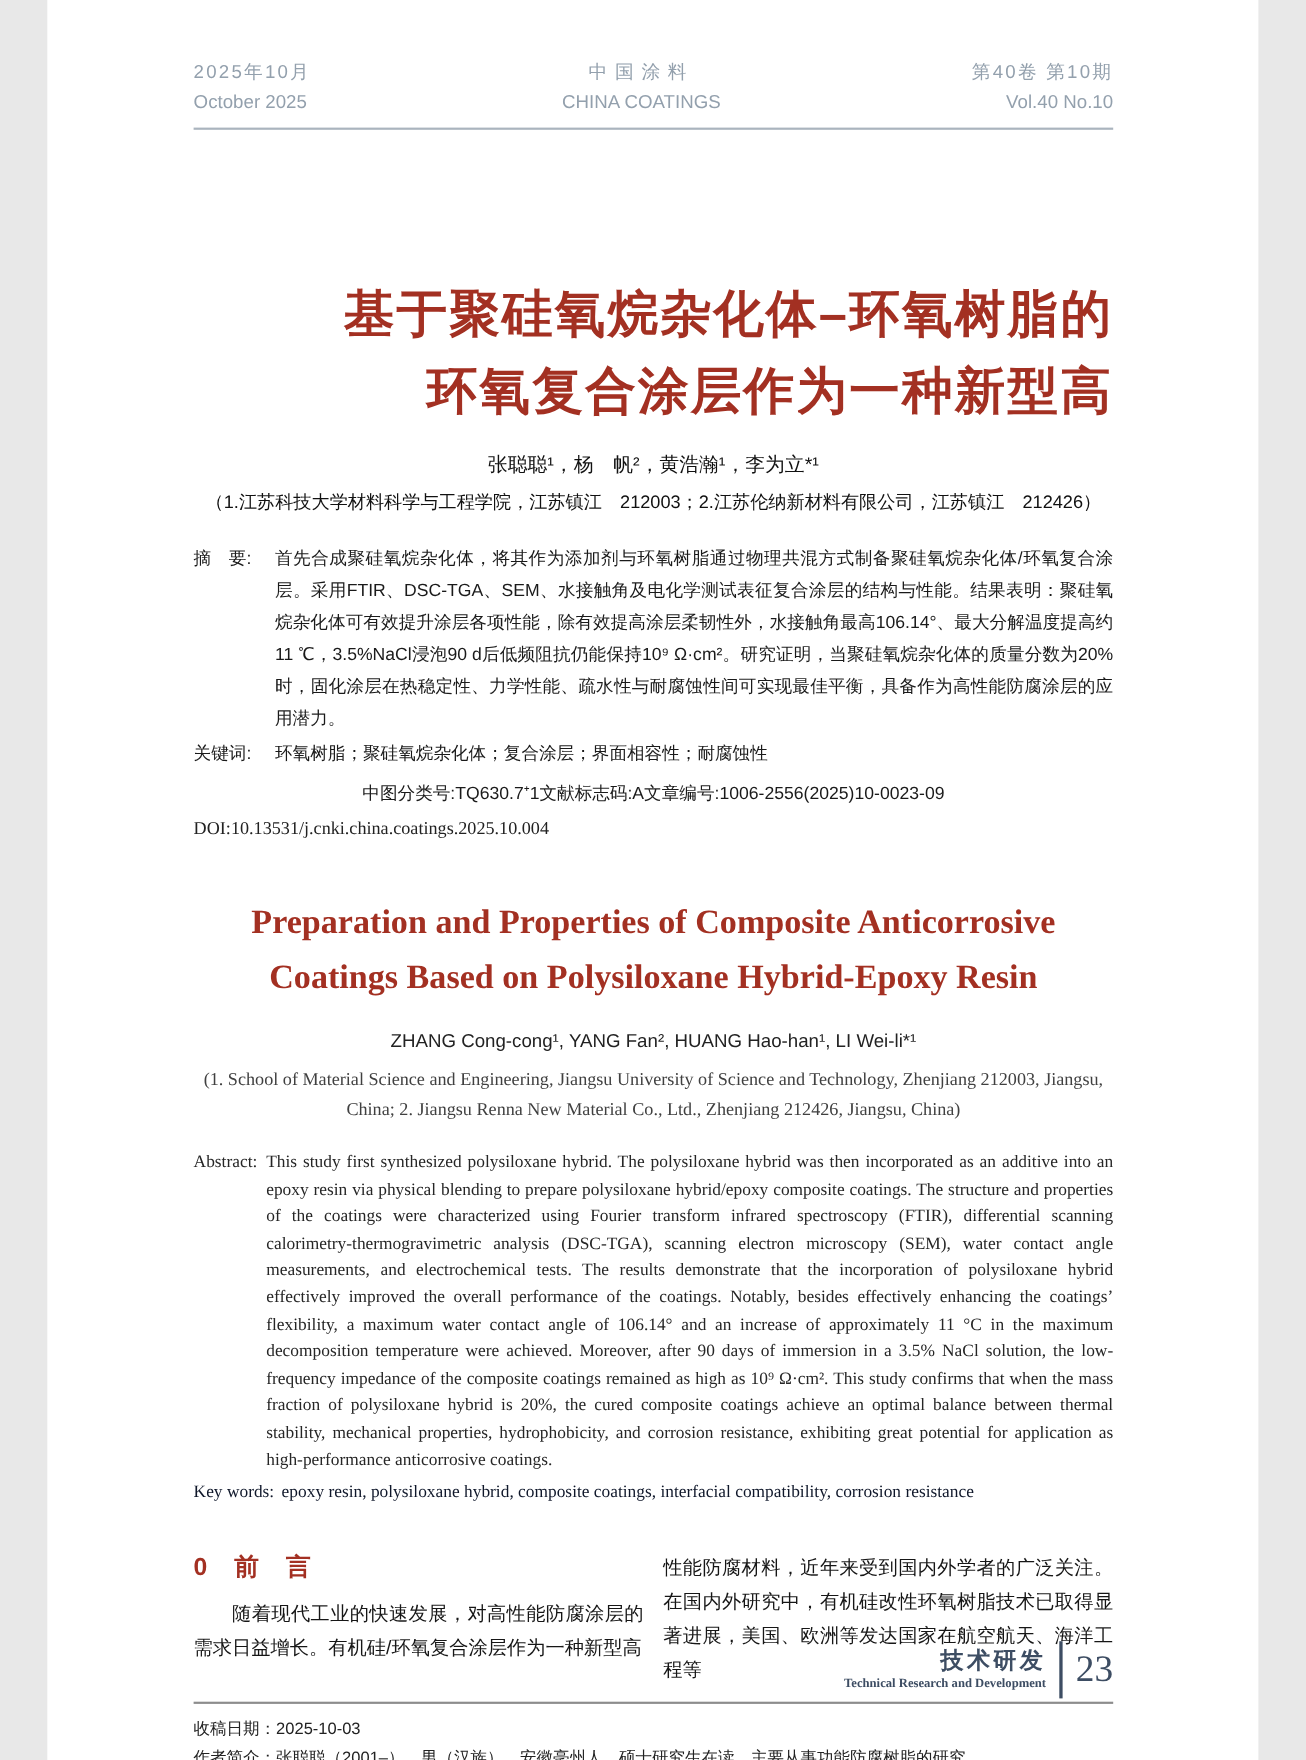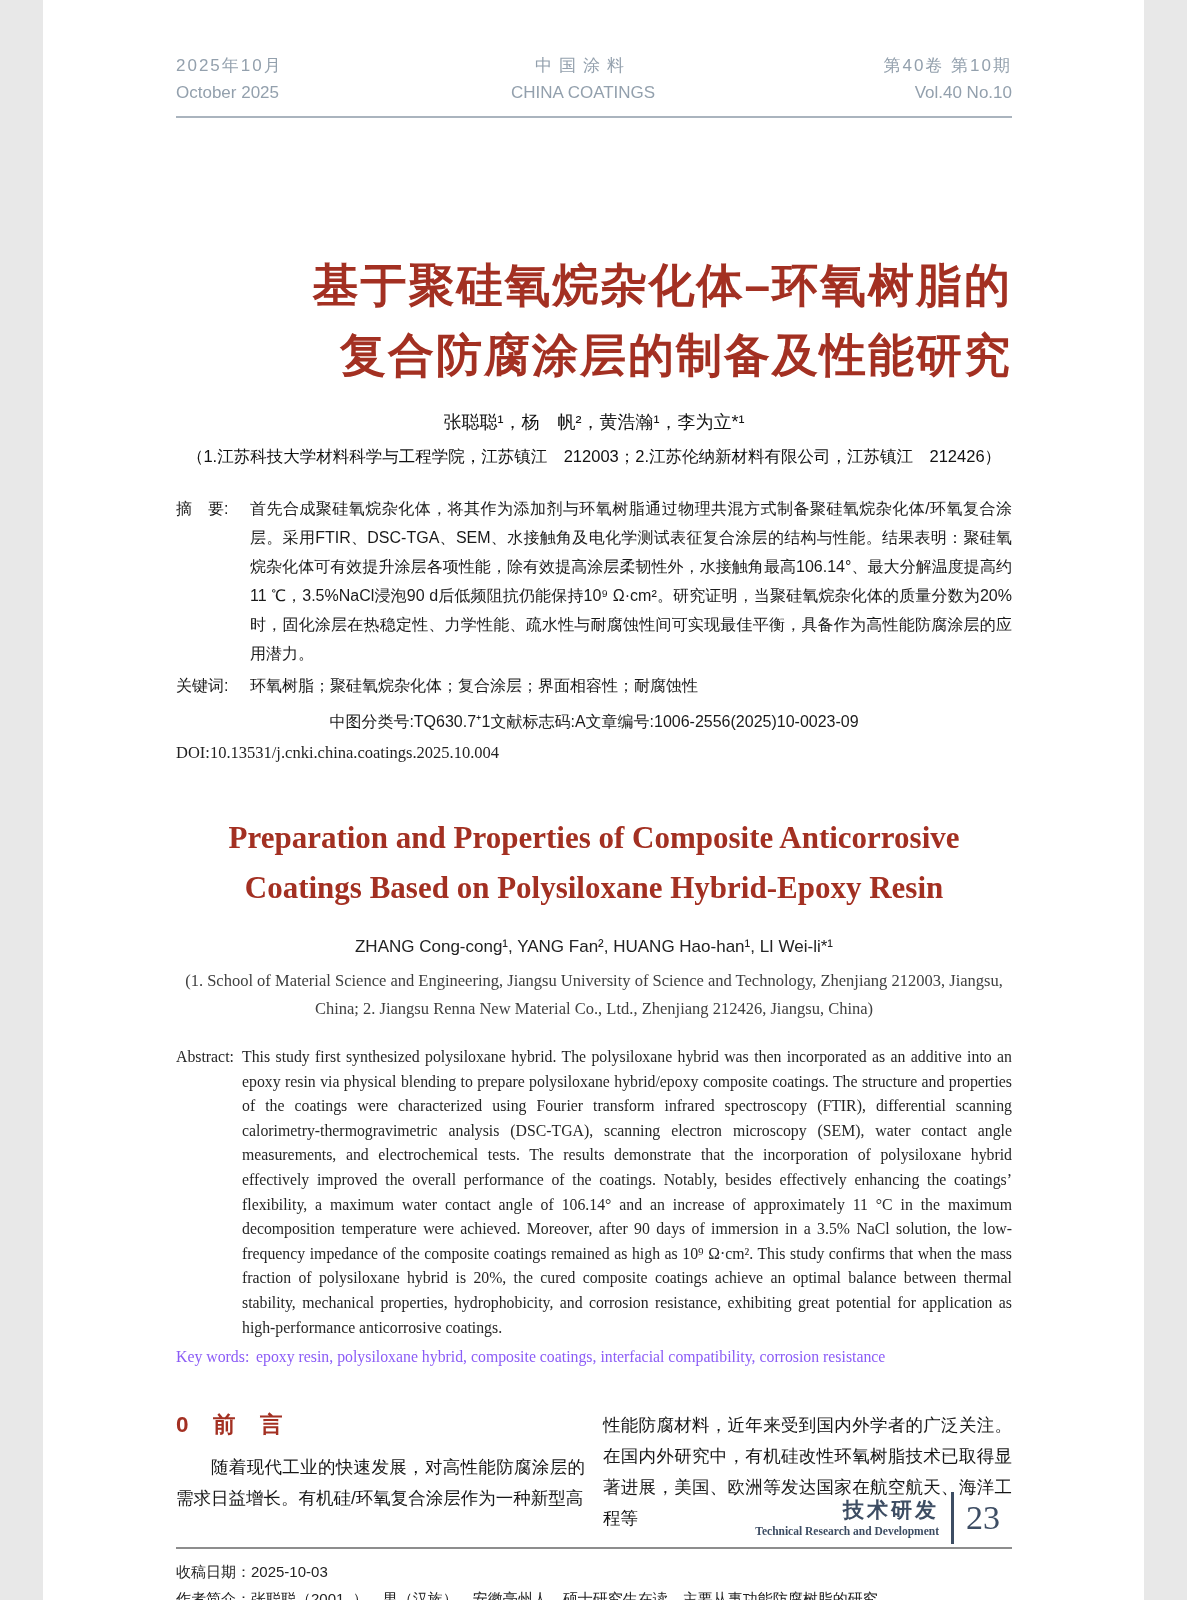--- a/index.html
+++ b/index.html
@@ -63,40 +63,40 @@
   .abstract-en {
     margin-top: 22px;
     font-family: "Liberation Serif", serif;
     font-size: 15.8px; line-height: 24.6px; color: #262626;
     padding-left: 66px;
   }
   .abstract-en .hang-label { font-family: "Liberation Serif", serif; }
   .keywords-en {
     margin-top: 5px;
     font-family: "Liberation Serif", serif;
-    font-size: 15.8px; line-height: 24.6px; color: #8b5cf6;
+    font-size: 15.8px; line-height: 24.6px; color: #0f172a;
     padding-left: 80px; text-align: left;
   }
 
   
   .intro { margin-top: 40px; display: flex; gap: 18px; }
   .intro-col { width: 449px; font-size: 17.5px; line-height: 31px; text-align: justify; color: #161616; }
   .intro-heading {
     color: #a33022; font-weight: bold; font-size: 22.5px;
     line-height: 30px; margin-bottom: 12px; letter-spacing: 1px;
   }
   .intro-col p { text-indent: 2em; }
 
   
   .footnote-divider { margin-top: 13px; border-top: 2.5px solid #8d8d8d; }
   .footnotes { padding-top: 9px; font-size: 15px; line-height: 27px; color: #222; }
 
   
   .page-footer {
-    position: absolute; right: 144px; bottom: 56px;
+    position: absolute; right: 132px; bottom: 56px;
     display: flex; align-items: center; gap: 12px;
     color: #3d4d63;
   }
   .pf-labels { text-align: right; }
   .pf-cn { font-size: 21px; font-weight: bold; letter-spacing: 3px; line-height: 26px; }
   .pf-en { font-family: "Liberation Serif", serif; font-weight: bold; font-size: 11.5px; line-height: 16px; }
   .pf-bar { width: 3px; height: 52px; background: #3d4d63; }
   .pf-page { font-family: "Liberation Serif", serif; font-size: 34px; line-height: 40px; }
 </style>
 </head>
@@ -115,21 +115,21 @@
         <div class="jh-en">CHINA COATINGS</div>
       </div>
       <div class="jh-right">
         <div class="jh-cn">第40卷 第10期</div>
         <div class="jh-en">Vol.40 No.10</div>
       </div>
     </div>
 
     <div class="title-cn">
       <div>基于聚硅氧烷杂化体–环氧树脂的</div>
-      <div>复合防腐涂层的制备及性能研究</div>
+      <div>环氧复合涂层作为一种新型高</div>
     </div>
 
     <div class="authors-cn">张聪聪¹，杨　帆²，黄浩瀚¹，李为立*¹</div>
     <div class="affil-cn">（1.江苏科技大学材料科学与工程学院，江苏镇江　212003；2.江苏伦纳新材料有限公司，江苏镇江　212426）</div>
 
     <div class="abstract-cn hang">
       <span class="hang-label">摘　要:</span>
       <span>首先合成聚硅氧烷杂化体，将其作为添加剂与环氧树脂通过物理共混方式制备聚硅氧烷杂化体/环氧复合涂层。采用FTIR、DSC-TGA、SEM、水接触角及电化学测试表征复合涂层的结构与性能。结果表明：聚硅氧烷杂化体可有效提升涂层各项性能，除有效提高涂层柔韧性外，水接触角最高106.14°、最大分解温度提高约11 ℃，3.5%NaCl浸泡90 d后低频阻抗仍能保持10⁹ Ω·cm²。研究证明，当聚硅氧烷杂化体的质量分数为20%时，固化涂层在热稳定性、力学性能、疏水性与耐腐蚀性间可实现最佳平衡，具备作为高性能防腐涂层的应用潜力。</span>
     </div>
 

